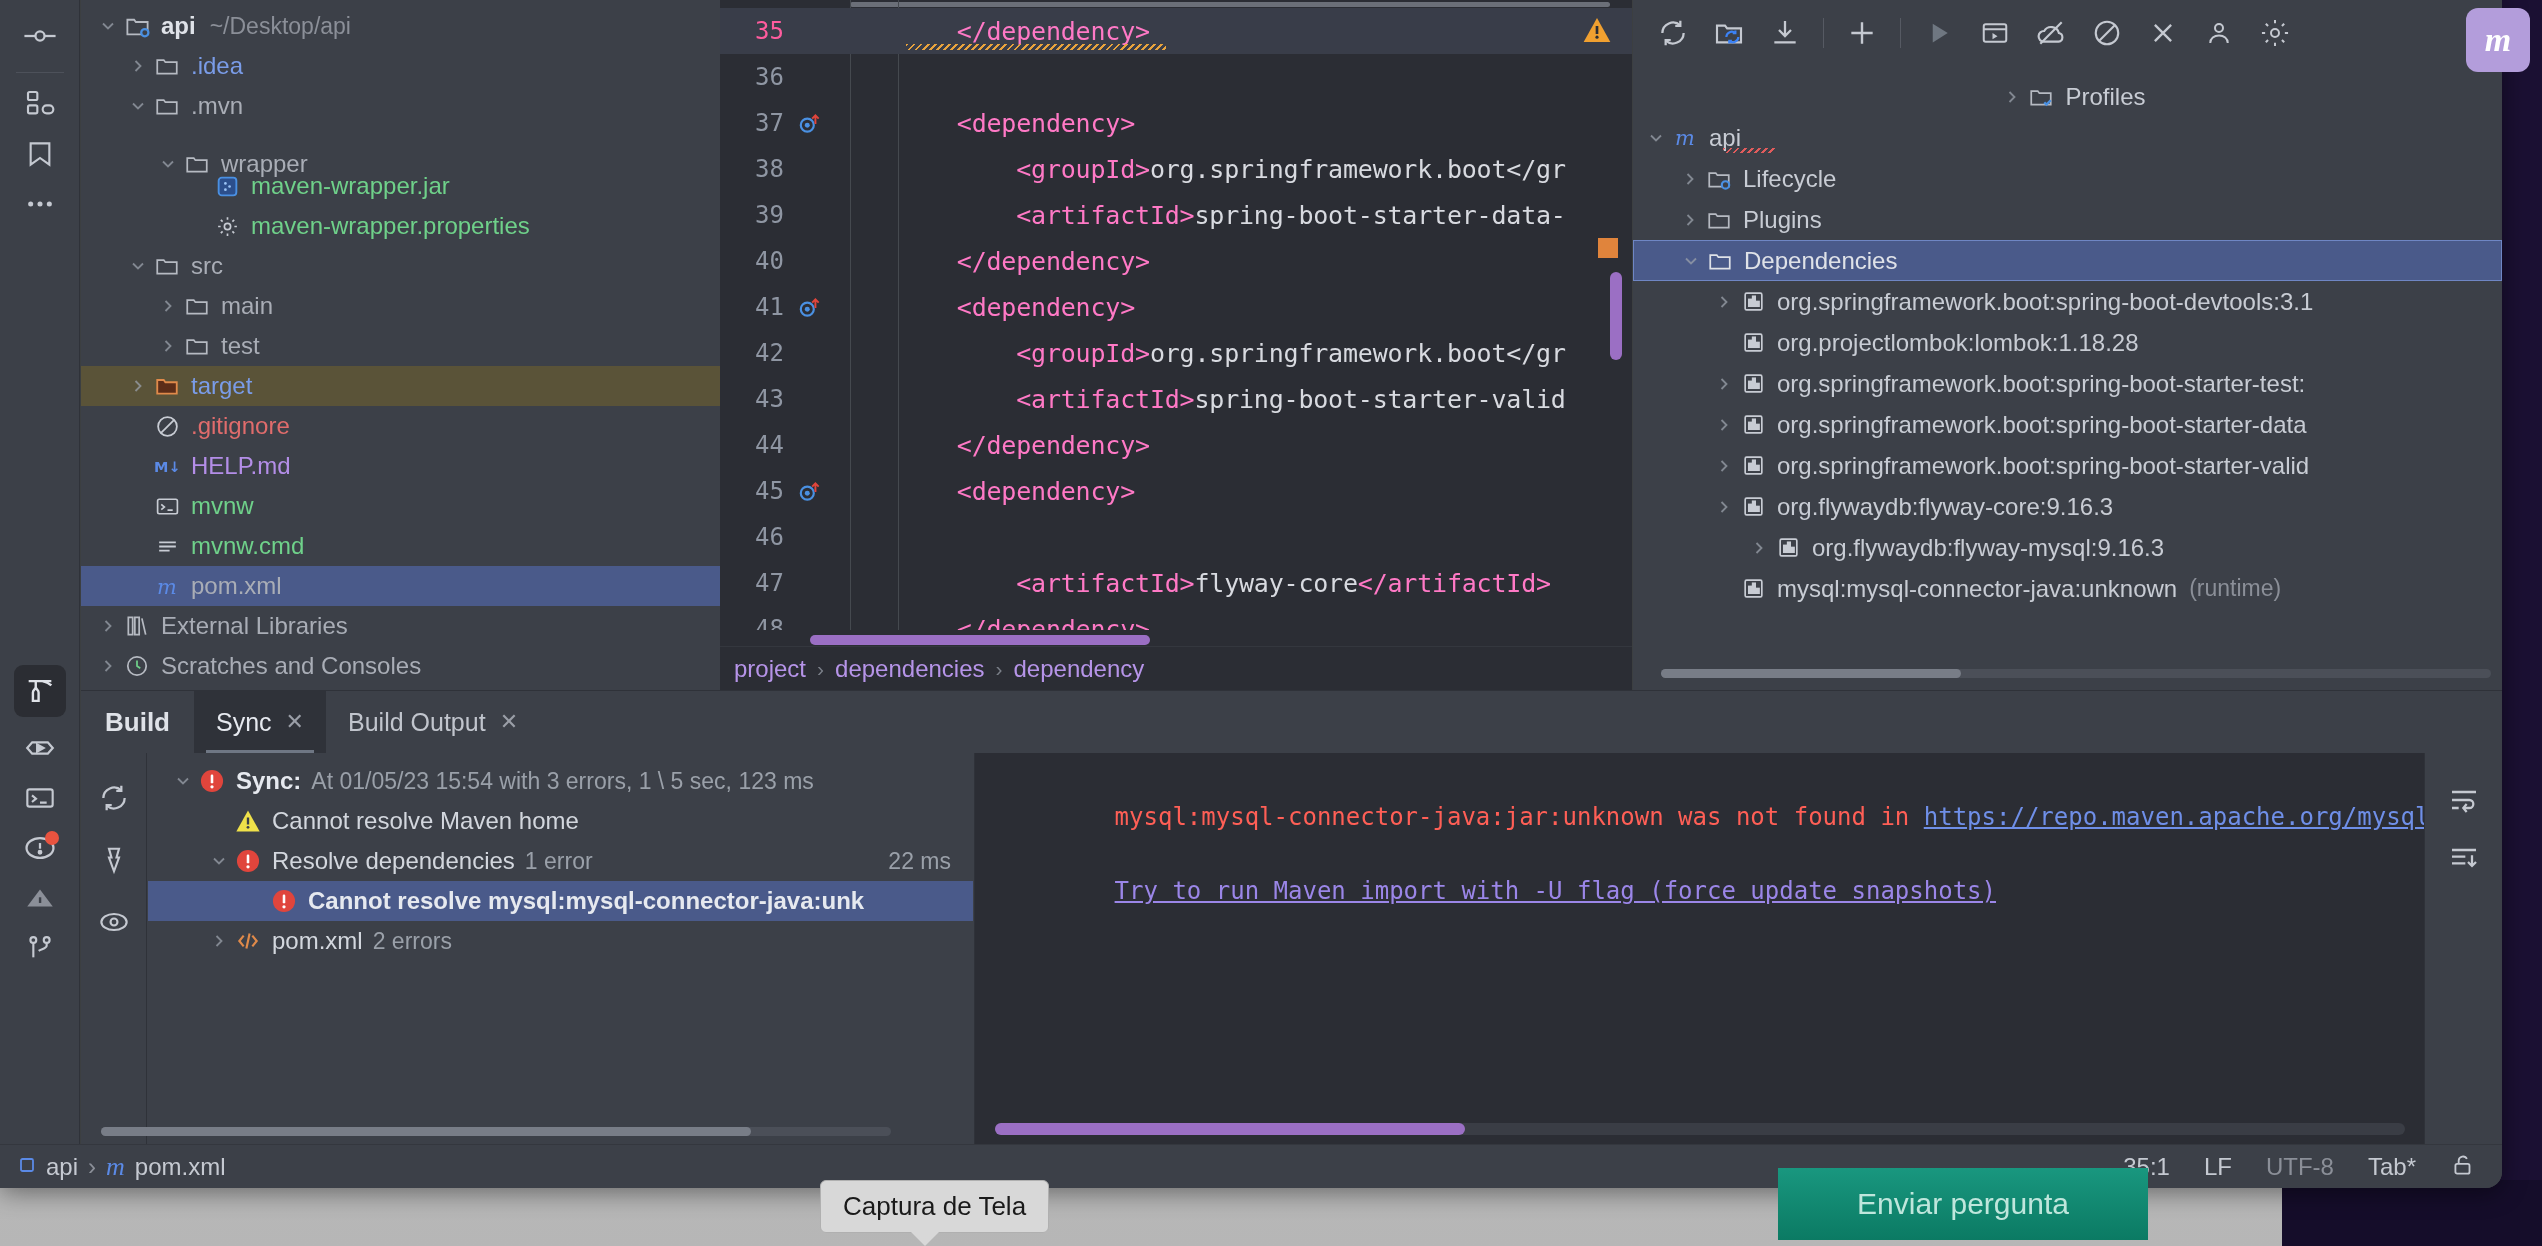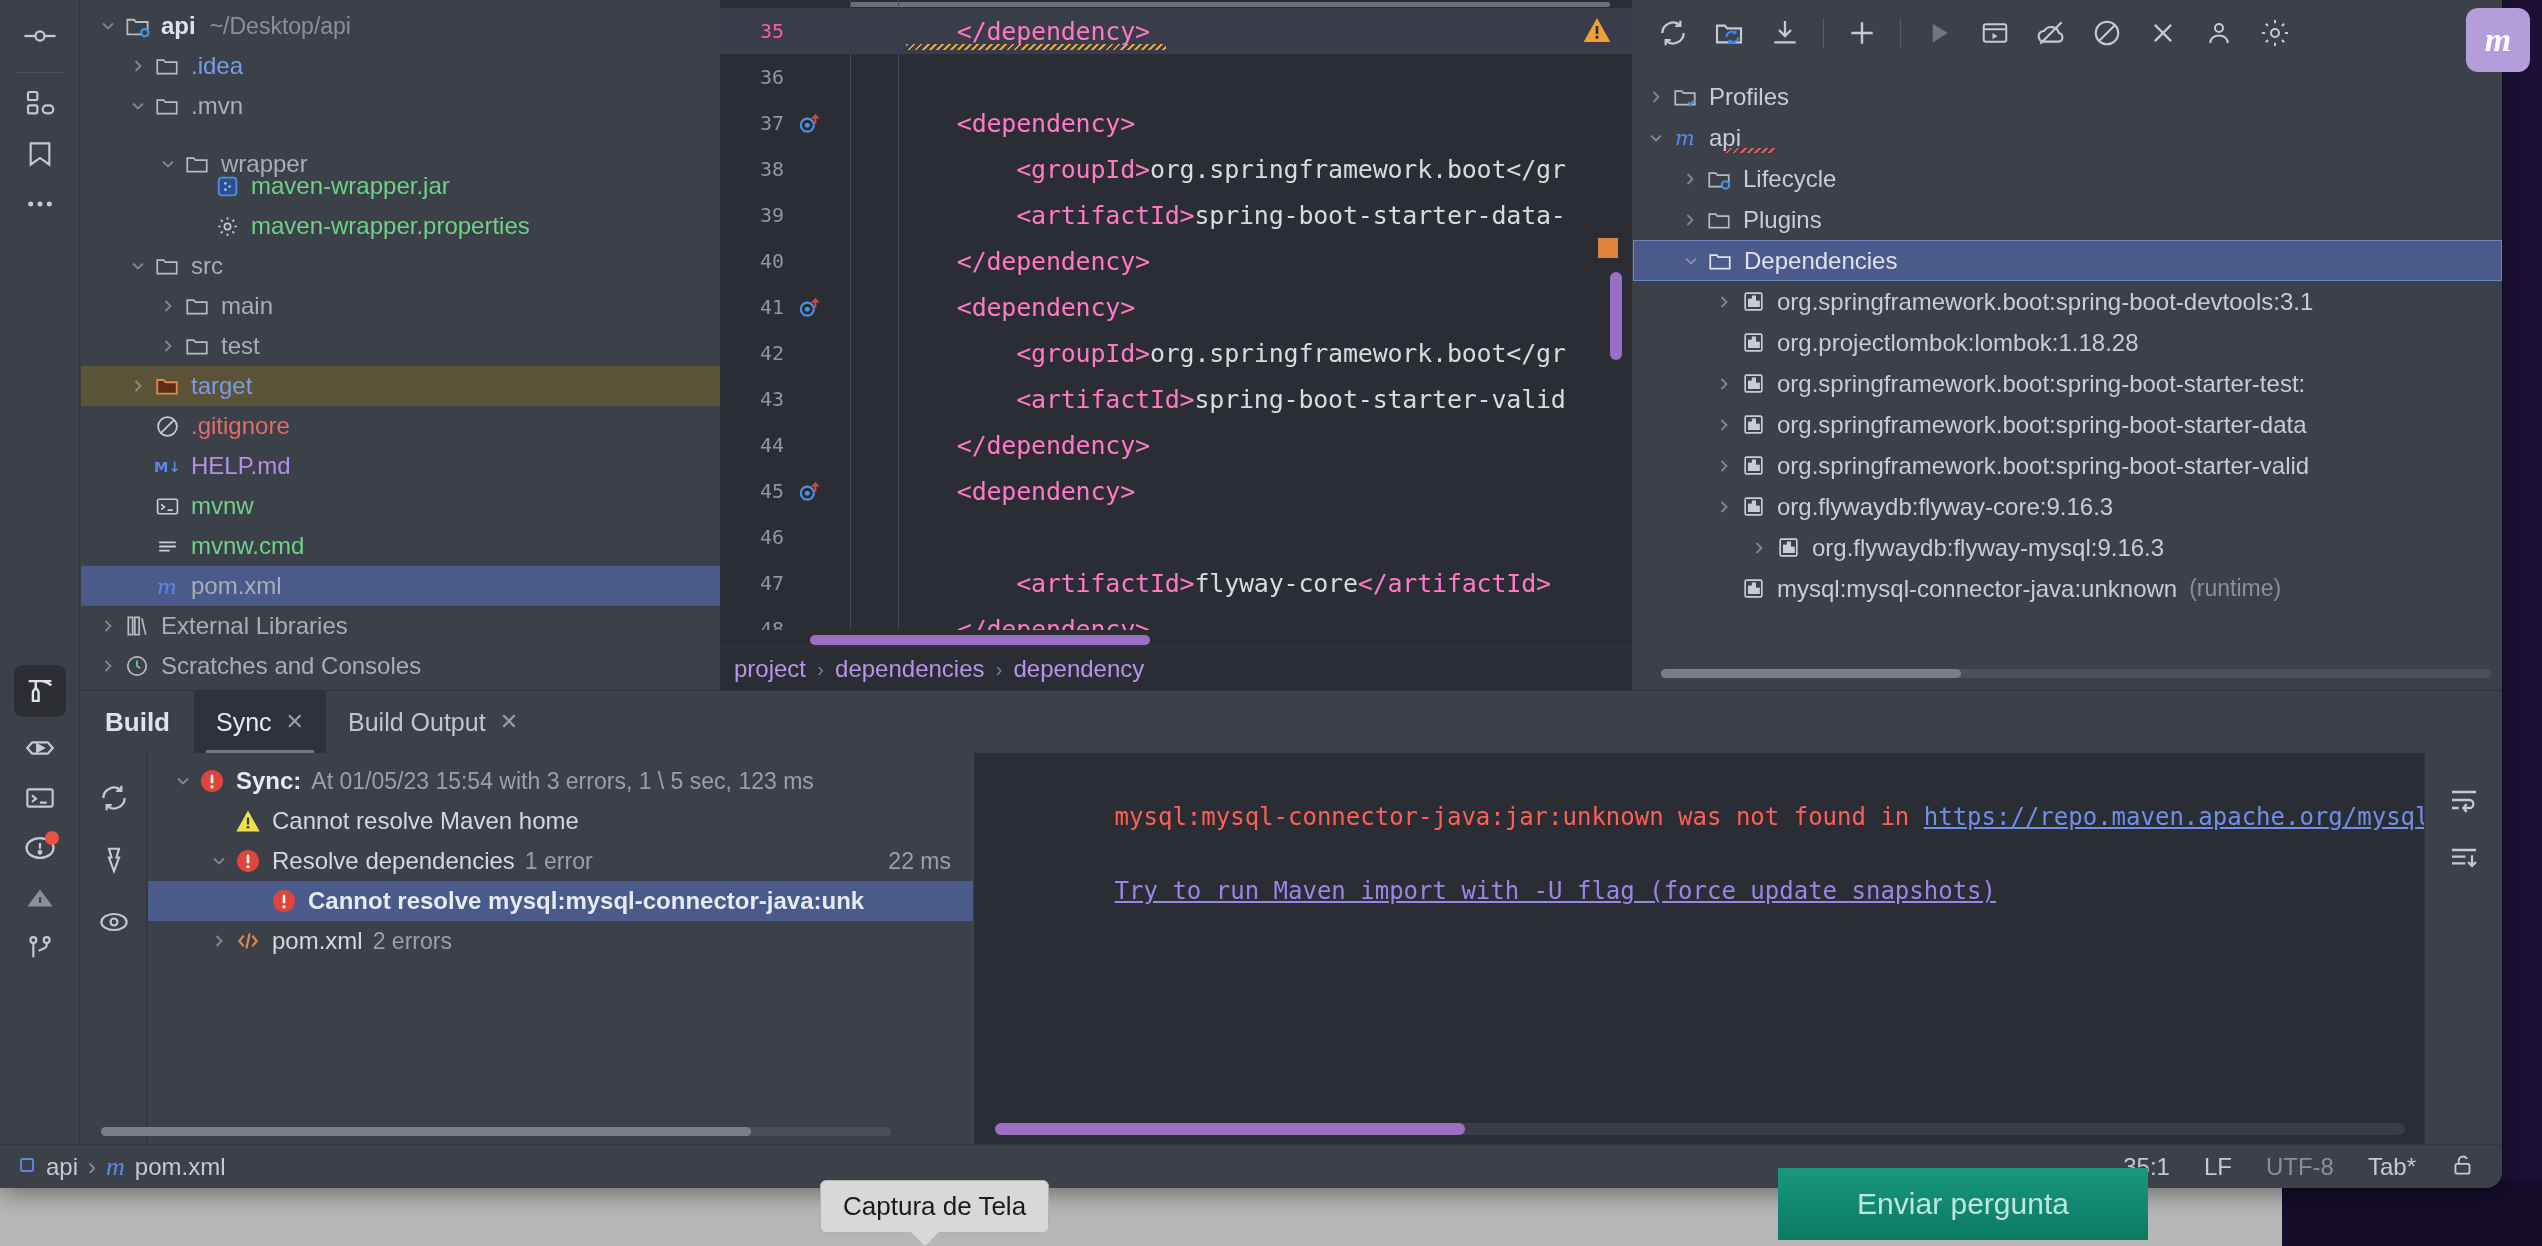--- a/index.html
+++ b/index.html
@@ -96,21 +96,21 @@
     content:''; position:absolute; left: 130px; top:2px; width: 760px; height:5px;
     background:#6b6f78; border-radius:3px;
   }
   .code-line {
     position: absolute; left: 0; width: 912px; height: 46px;
     display: flex; align-items: center;
   }
   .code-line.current { background: #393d49; }
   .gutter-num {
     width: 72px; text-align: right; padding-right: 8px;
-    font-family: "DejaVu Sans Mono", monospace; font-size: 20px; color:#8f96a3;
+    font-family: "DejaVu Sans Mono", monospace; font-size: 24px; color:#8f96a3;
     flex: 0 0 72px;
   }
   .gutter-num.cur { color:#ff5c9e; }
   .gutter-mark { width: 36px; flex: 0 0 36px; display:flex; align-items:center; justify-content:center; }
   .code-text {
     font-family: "DejaVu Sans Mono", monospace; font-size: 25px; color:#d8dae0;
     white-space: pre; padding-left: 10px; letter-spacing: -0.2px;
   }
   .tag  { color:#ff79c6; }
   .indent-guide {
@@ -759,21 +759,21 @@
         </svg>
       </div>
       <div class="mv-btn">
         <svg width="32" height="32" viewBox="0 0 24 24" fill="none" stroke="#c5c9d1" stroke-width="1.5">
           <circle cx="12" cy="12" r="3"></circle>
           <path d="M12 2.2v2.4M12 19.4v2.4M2.2 12h2.4M19.4 12h2.4M5.1 5.1l1.7 1.7M17.2 17.2l1.7 1.7M18.9 5.1l-1.7 1.7M6.8 17.2l-1.7 1.7"></path>
         </svg>
       </div>
     </div>
     <div id="maven-rows">
-        <div class="mvn-row" style="top: 76px;">
+        <div class="mvn-row" style="top: 76px; justify-content: center;">
           <span style="flex: 0 0 10px;"></span>
           <span class="tw-arrow">
             <svg width="20" height="20" viewBox="0 0 24 24" fill="none" stroke="#9aa0aa" stroke-width="2.2">
               <path d="M9 6l6 6-6 6"></path>
             </svg>
           </span>
           <span class="tw-icon" style="display: inline-flex;">
             <svg width="26" height="26" viewBox="0 0 24 24" fill="none" stroke="#b6bac2" stroke-width="1.6">
               <path d="M3 6.5h6l1.5 2H21V19H3z"></path>
               <path d="M15 17l2 2 4-4" stroke="#4a90e2" stroke-width="2.2"></path>

